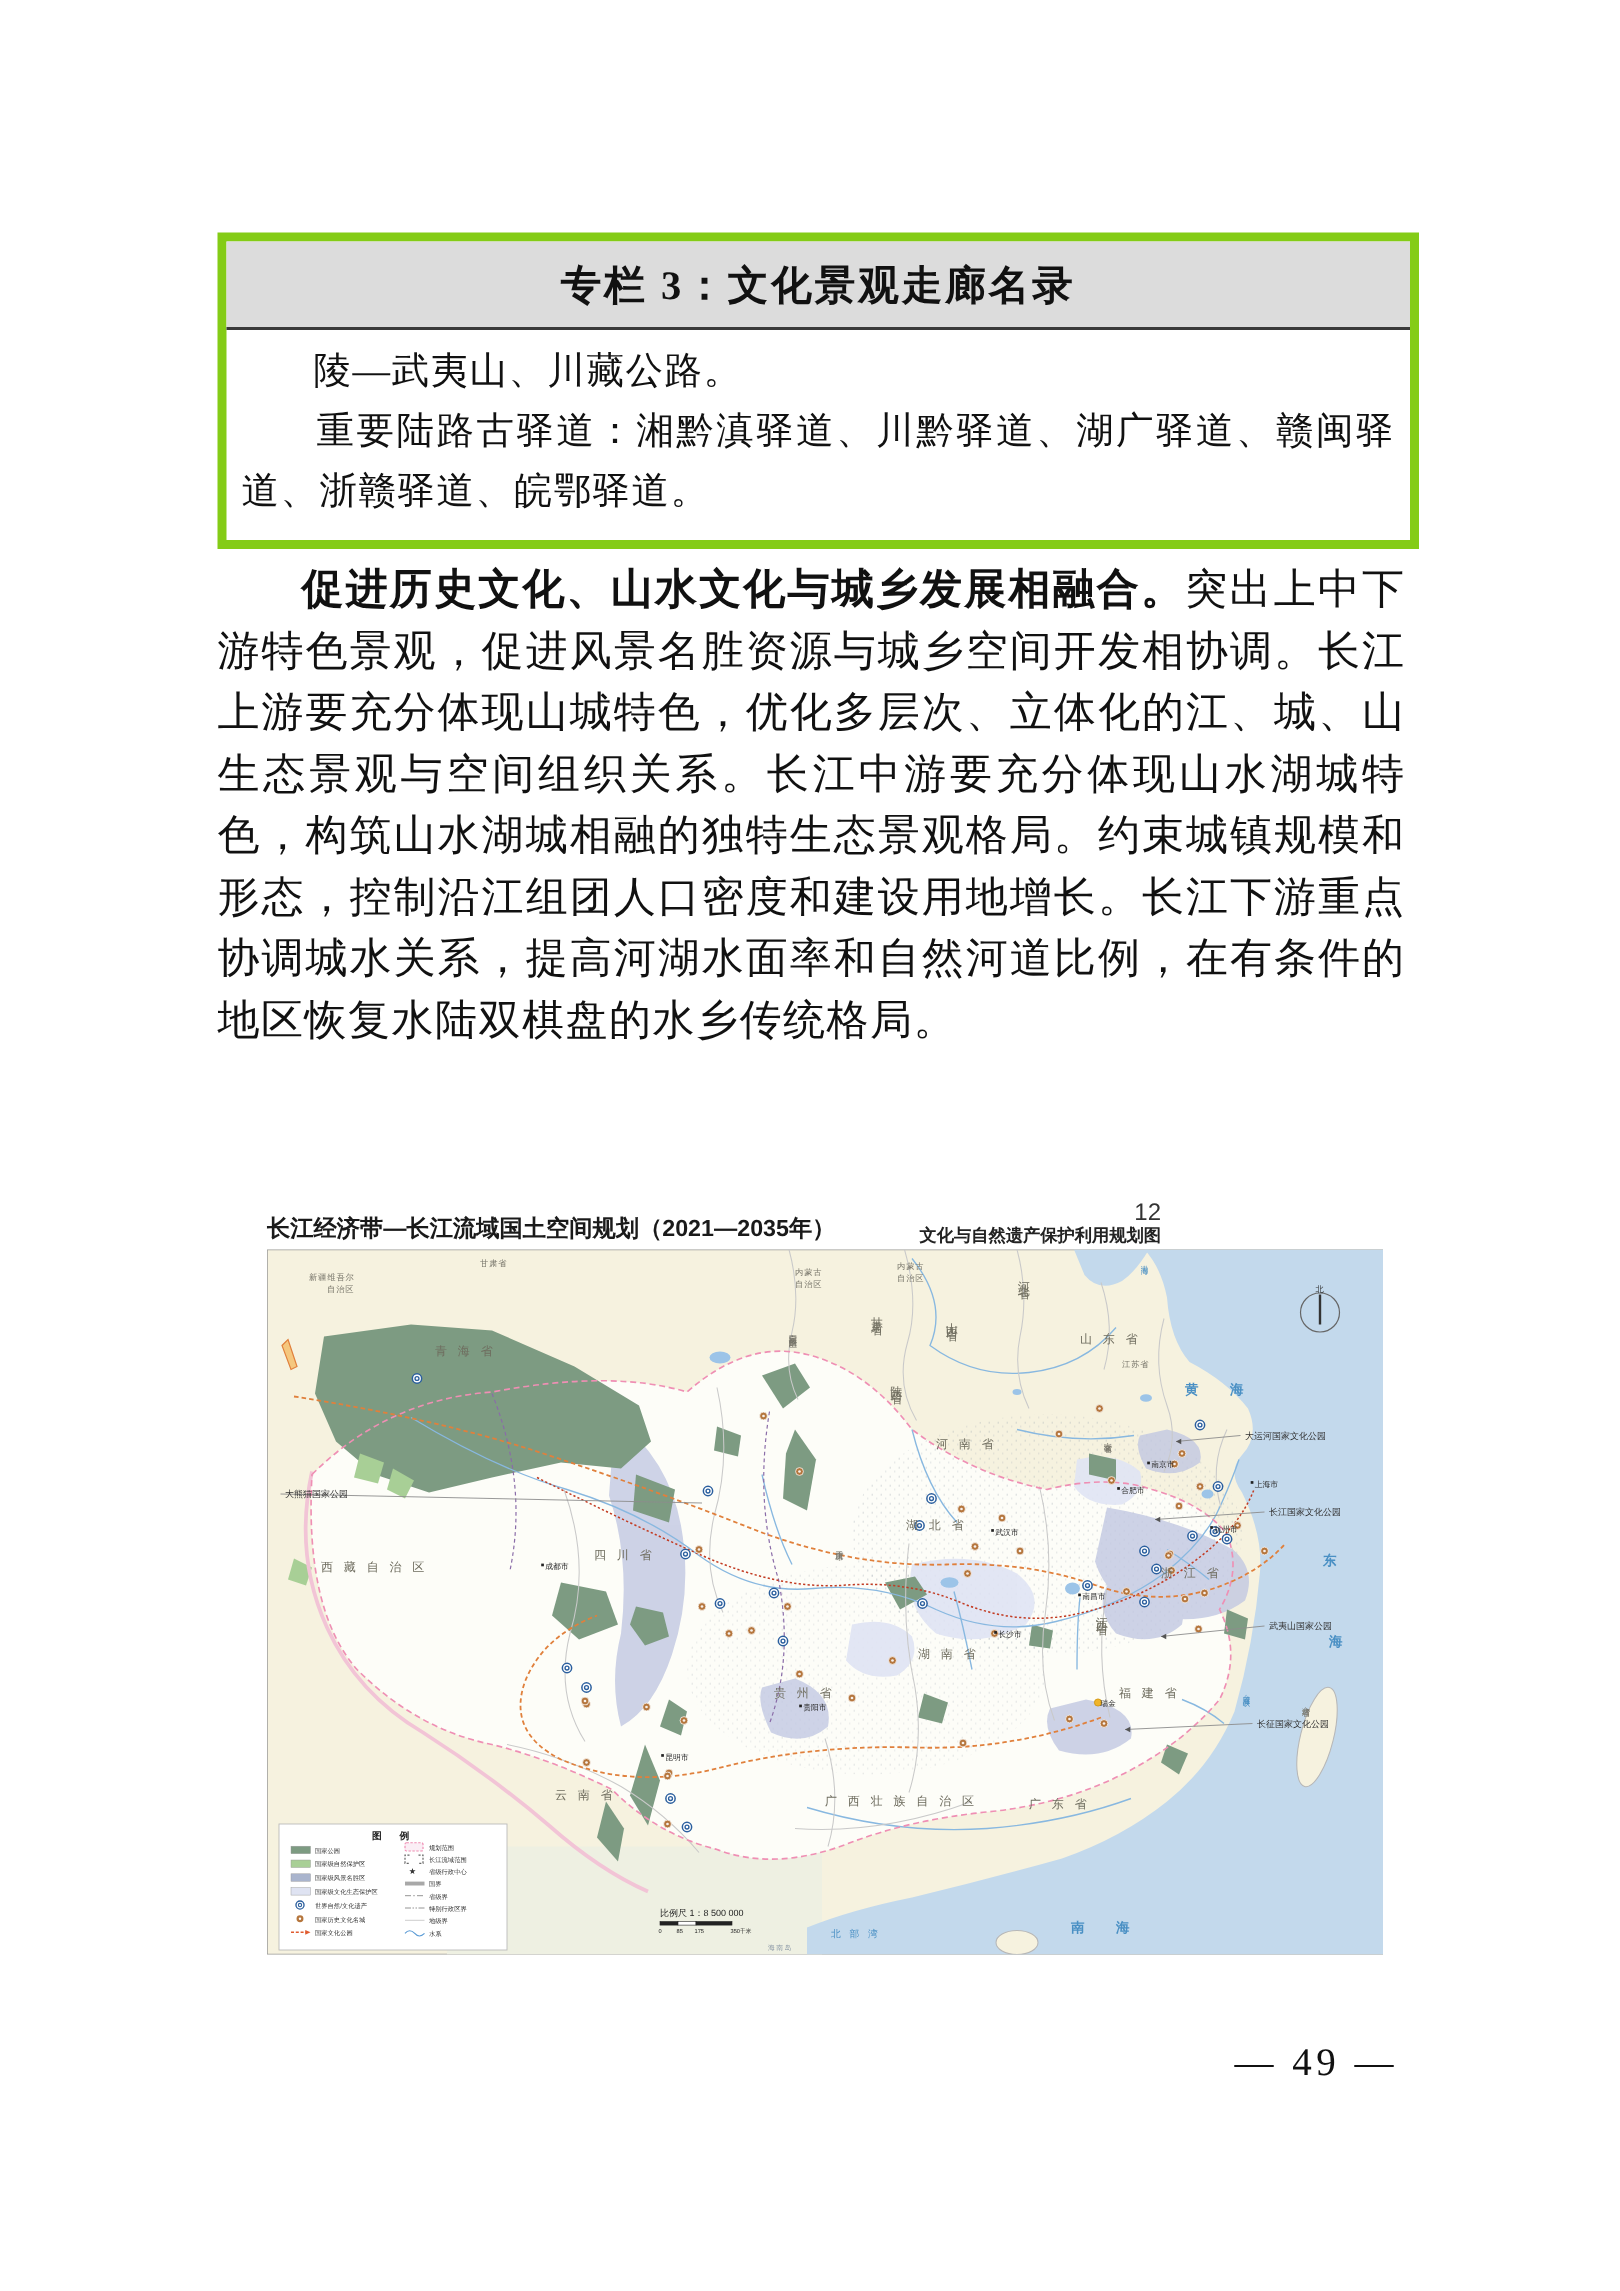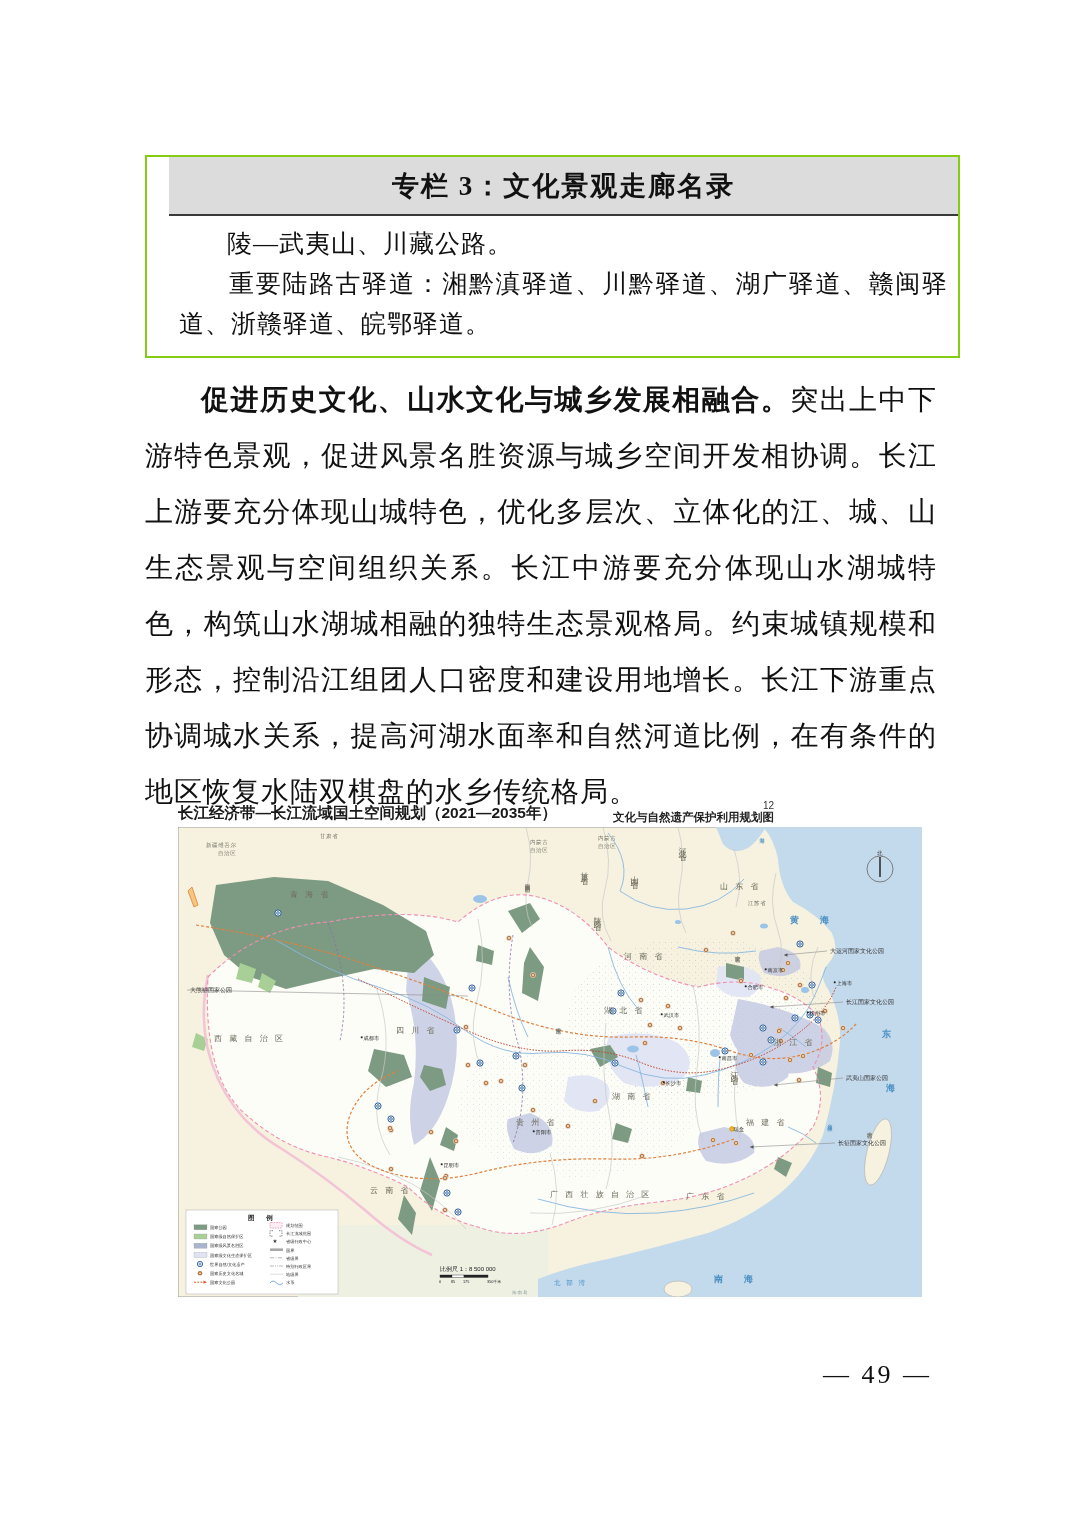--- a/index.html
+++ b/index.html
@@ -1,35 +1,35 @@
 <!DOCTYPE html>
 <html><head>
 <meta charset="utf-8">
 <style>
   html,body{margin:0;padding:0;background:#ffffff;}
   .page{position:relative;width:1080px;height:1527px;background:#ffffff;overflow:hidden;
         font-family:"Liberation Serif","DejaVu Serif",serif;color:#111;}
   
-  .panel{position:absolute;left:145px;top:155px;width:789px;border:2px solid #84cc16;background:#fff;padding-left:22px;}
+  .panel{position:absolute;left:145px;top:155px;width:789px;border:6px solid #84cc16;background:#fff;}
   .panel-title{background:#dcdcdc;border-bottom:2px solid #3a3a3a;text-align:center;
         font-size:27px;font-weight:bold;letter-spacing:2px;padding:11px 0 10px 0;}
   .panel-body{padding:8px 10px 12px 10px;font-size:25px;letter-spacing:1px;line-height:40px;}
   .panel-body p{margin:0;text-indent:2em;text-align:justify;}
   .panel-body p.noindent{text-indent:0;margin-left:48px;}
   
   .bodytext{position:absolute;left:145px;top:372px;width:792px;margin:0;
-        font-size:28px;line-height:56px;letter-spacing:1px;text-align:justify;text-indent:2em;}
+        font-size:28px;line-height:41px;letter-spacing:1px;text-align:justify;text-indent:2em;}
   .bodytext .lead{font-weight:bold;font-family:"Liberation Sans","DejaVu Sans",sans-serif;}
   
   .map-block{position:absolute;left:178px;top:800px;width:596px;margin:0;
         font-family:"Liberation Sans","DejaVu Sans",sans-serif;}
   .map-header{display:flex;justify-content:space-between;align-items:flex-end;margin-bottom:3px;}
   .map-title-left{font-size:15.5px;font-weight:bold;color:#1a1a1a;}
   .map-title-right{text-align:right;line-height:1.1;}
-  .fig-no{font-size:10px;color:#333;}
+  .fig-no{font-size:16px;color:#333;}
   .map-subtitle{font-size:11.5px;font-weight:bold;color:#222;text-align:right;}
   .map-approval{font-size:10px;color:#444;margin-top:4px;}
   svg{display:block;}
   
   .prov{font-size:8px;fill:#6e6c5e;letter-spacing:2.5px;}
   .prov-sm{font-size:5.5px;fill:#77756a;letter-spacing:0.6px;}
   .sea{font-size:9px;fill:#4a90c4;letter-spacing:6px;font-weight:bold;}
   .sea-sm{font-size:6.5px;fill:#4a90c4;letter-spacing:2px;}
   .sea-v{font-size:5px;fill:#4a90c4;letter-spacing:1px;}
   .geo-sm{font-size:4.5px;fill:#8a97a5;letter-spacing:1px;}

